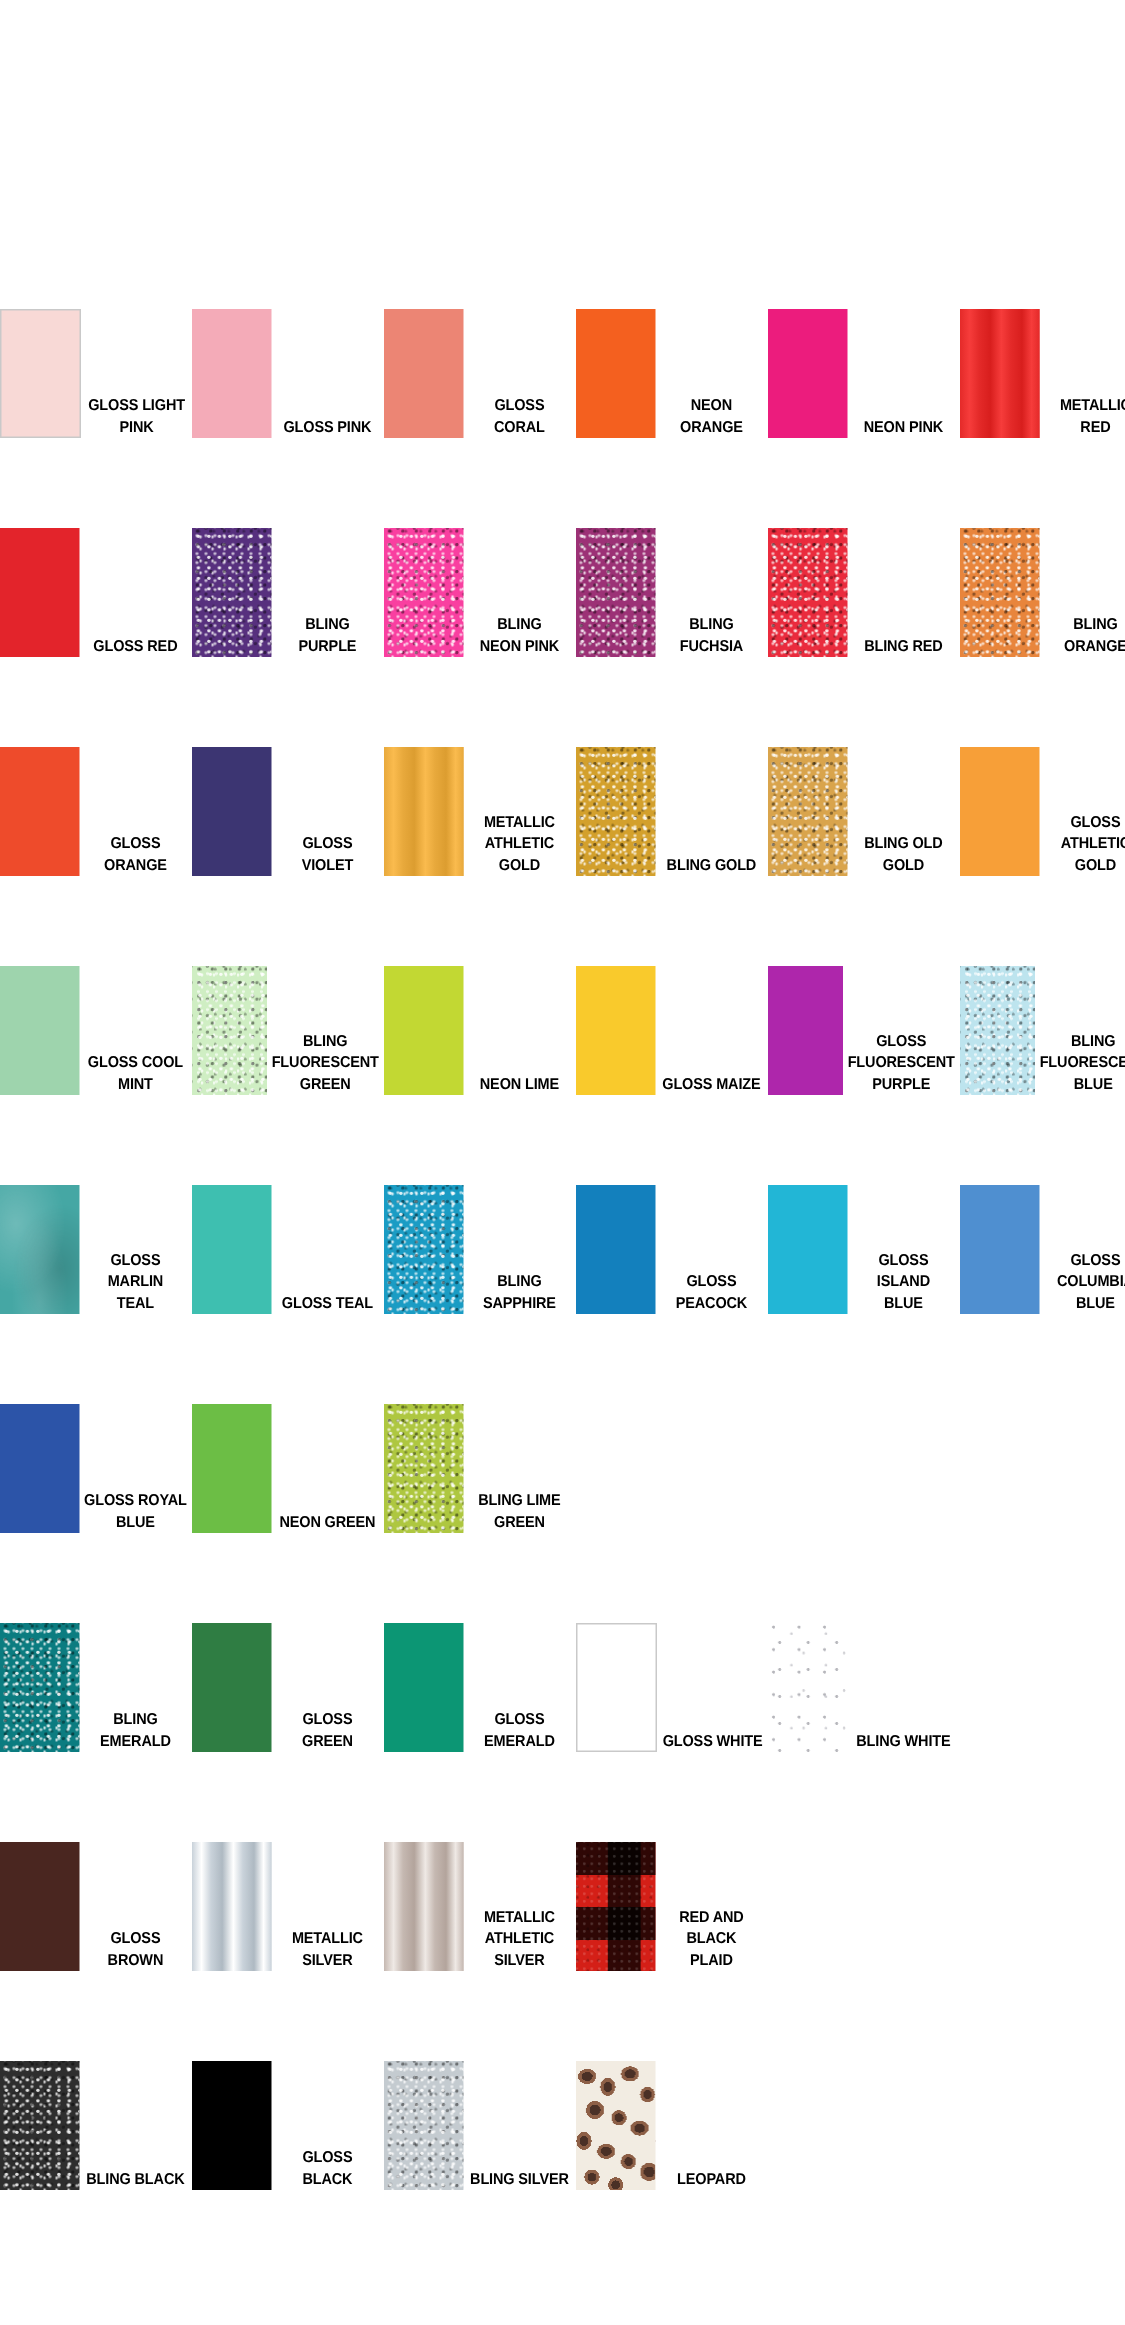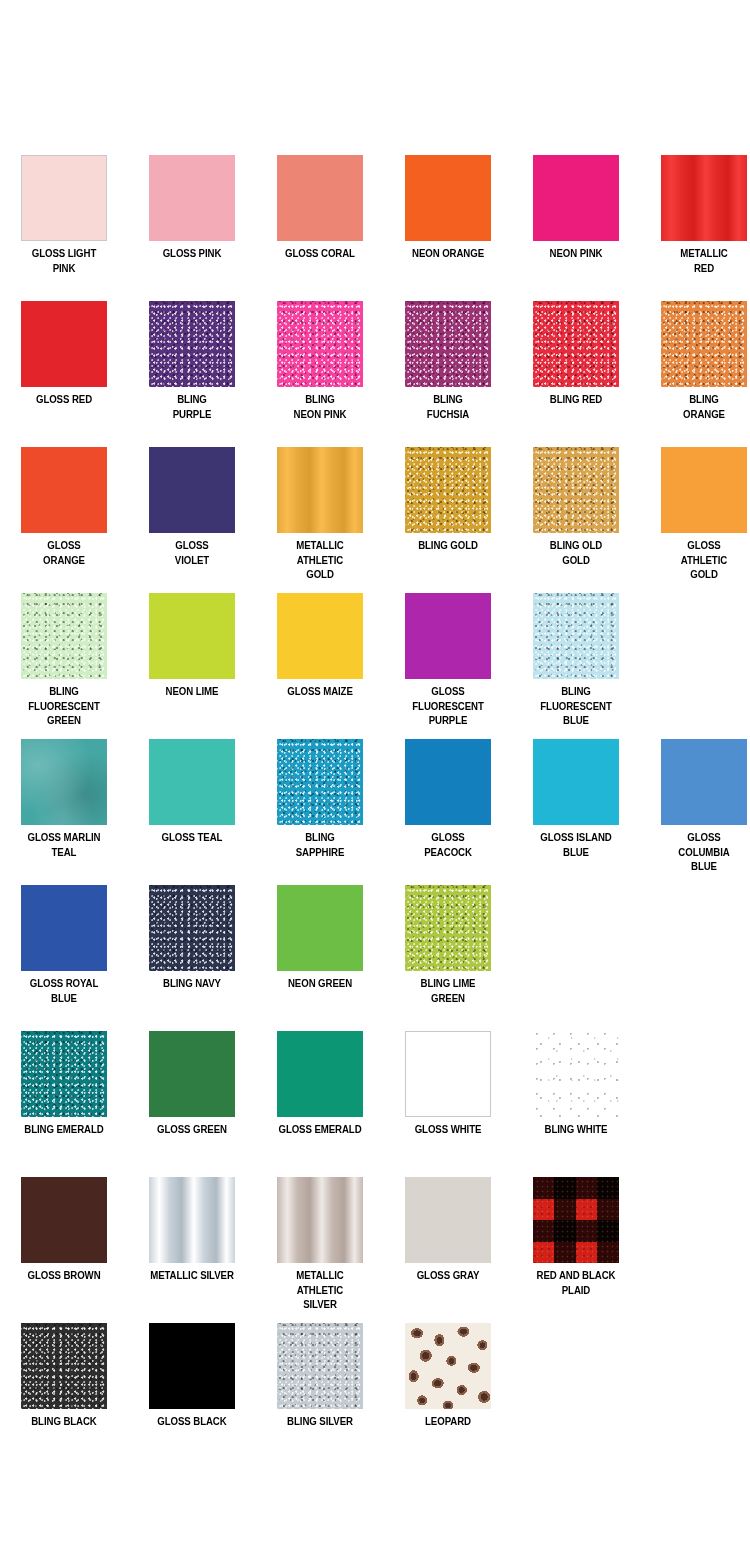--- a/index.html
+++ b/index.html
@@ -24,22 +24,22 @@
   }
 
   .swatch-row {
     display: flex;
     height: 146px;
   }
 
   .swatch-cell {
     width: 128px;
     display: flex;
-    flex-direction: column;
-    align-items: center;
+    flex-direction: row;
+    align-items: flex-end;
     flex: 0 0 128px;
   }
   .swatch-cell.empty { visibility: hidden; }
 
   .swatch-chip {
     width: 86px;
     height: 86px;
     margin-top: 9px;
     position: relative;
     overflow: hidden;
@@ -262,20 +262,25 @@
       </div>
       <div class="swatch-cell">
         <div class="swatch-chip" style="background-color: rgb(247, 159, 56);"></div>
         <div class="swatch-label">GLOSS
 ATHLETIC
 GOLD</div>
       </div>
     </div>
     <div class="swatch-row">
       <div class="swatch-cell">
+        <div class="swatch-chip" style="background-color: rgb(158, 212, 173);"></div>
+        <div class="swatch-label">GLOSS COOL
+MINT</div>
+      </div>
+      <div class="swatch-cell">
         <div class="swatch-chip tex-bling" style="background-color: rgb(207, 238, 195);"></div>
         <div class="swatch-label">BLING
 FLUORESCENT
 GREEN</div>
       </div>
       <div class="swatch-cell">
         <div class="swatch-chip" style="background-color: rgb(194, 216, 51);"></div>
         <div class="swatch-label">NEON LIME</div>
       </div>
       <div class="swatch-cell">
@@ -325,24 +330,20 @@
         <div class="swatch-label">GLOSS
 COLUMBIA
 BLUE</div>
       </div>
     </div>
     <div class="swatch-row">
       <div class="swatch-cell">
         <div class="swatch-chip" style="background-color: rgb(44, 84, 168);"></div>
         <div class="swatch-label">GLOSS ROYAL
 BLUE</div>
-      </div>
-      <div class="swatch-cell">
-        <div class="swatch-chip tex-bling" style="background-color: rgb(44, 52, 80);"></div>
-        <div class="swatch-label">BLING NAVY</div>
       </div>
       <div class="swatch-cell">
         <div class="swatch-chip" style="background-color: rgb(108, 190, 69);"></div>
         <div class="swatch-label">NEON GREEN</div>
       </div>
       <div class="swatch-cell">
         <div class="swatch-chip tex-bling" style="background-color: rgb(174, 199, 64);"></div>
         <div class="swatch-label">BLING LIME
 GREEN</div>
       </div>
@@ -378,24 +379,20 @@
         <div class="swatch-chip tex-metal-v" style="background-color: rgb(215, 221, 226); --m1: #c9d2da; --m2: #ffffff; --m3: #aeb9c2;"></div>
         <div class="swatch-label">METALLIC SILVER</div>
       </div>
       <div class="swatch-cell">
         <div class="swatch-chip tex-metal-v" style="background-color: rgb(207, 196, 189); --m1: #c5b8b1; --m2: #efe9e5; --m3: #b3a49c;"></div>
         <div class="swatch-label">METALLIC
 ATHLETIC
 SILVER</div>
       </div>
       <div class="swatch-cell">
-        <div class="swatch-chip" style="background-color: rgb(217, 212, 205);"></div>
-        <div class="swatch-label">GLOSS GRAY</div>
-      </div>
-      <div class="swatch-cell">
         <div class="swatch-chip tex-plaid" style="background-color: rgb(212, 31, 23);"></div>
         <div class="swatch-label">RED AND BLACK
 PLAID</div>
       </div>
     </div>
     <div class="swatch-row">
       <div class="swatch-cell">
         <div class="swatch-chip tex-bling" style="background-color: rgb(46, 46, 46);"></div>
         <div class="swatch-label">BLING BLACK</div>
       </div>

